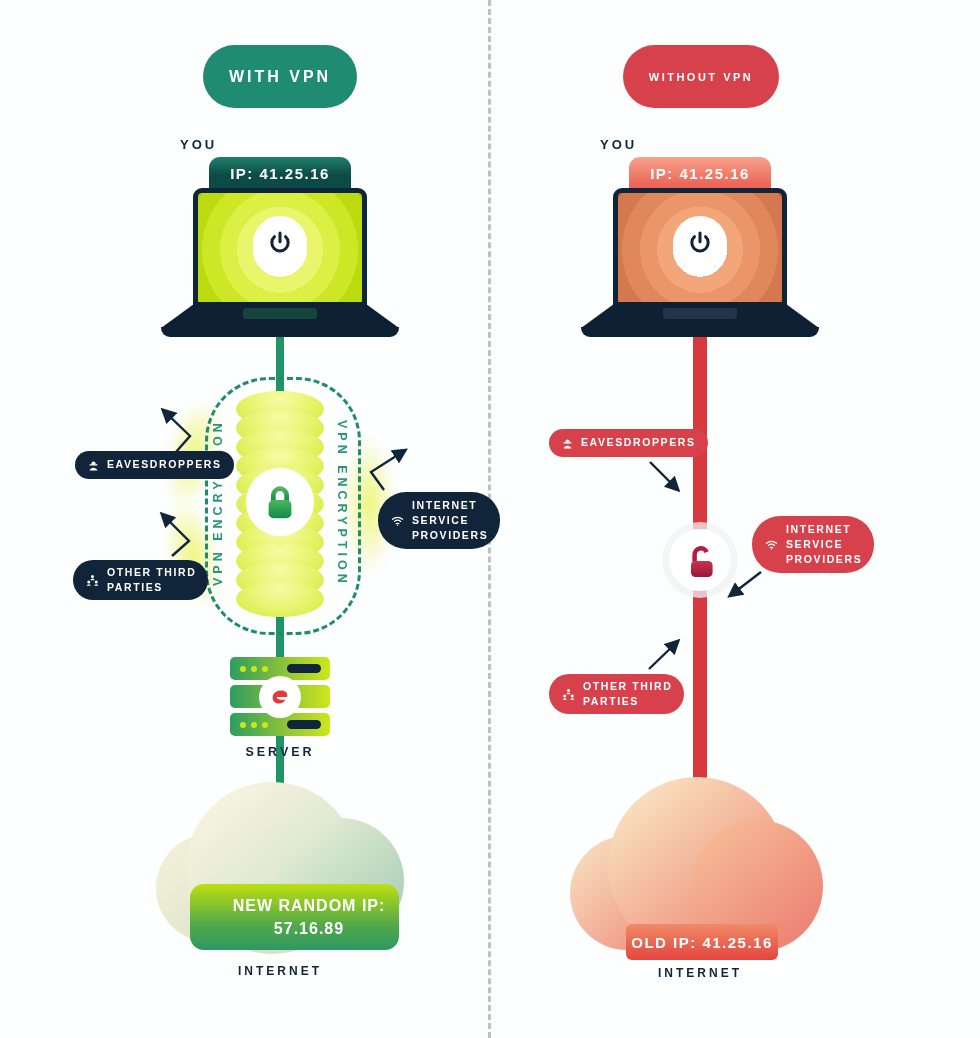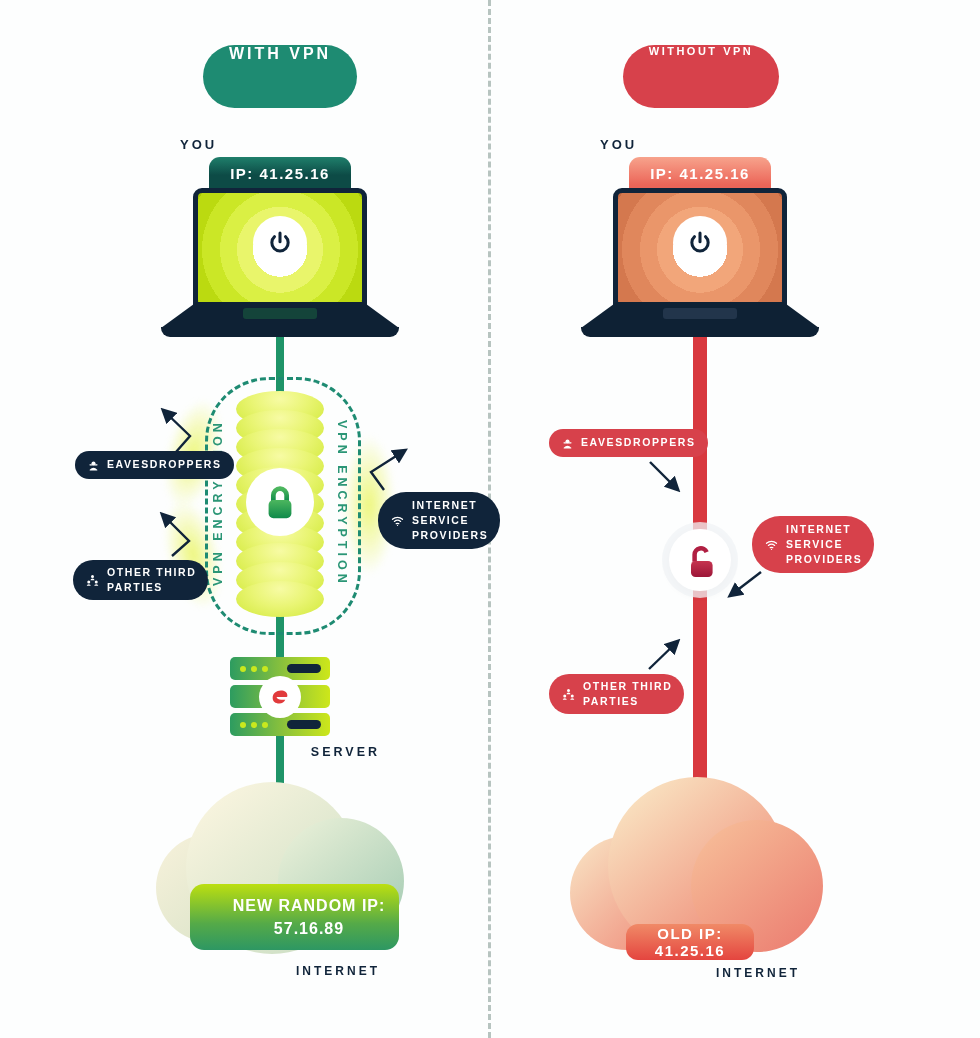--- a/index.html
+++ b/index.html
@@ -5,21 +5,21 @@
   html,body{margin:0;padding:0;background:#ffffff;}
   .stage{position:relative;width:980px;height:1038px;background:#fdfefe;overflow:hidden;
          font-family:"Liberation Sans","DejaVu Sans",sans-serif;color:#10243a;}
   .abs{position:absolute;}
   .preline{white-space:pre-line;}
 
   
   .divider{left:488px;top:0;height:1038px;width:0;border-left:3px dashed #b7c4c0;}
 
   
-  .pill{height:63px;border-radius:32px;display:flex;justify-content:center;
+  .pill{height:63px;border-radius:32px;display:flex;align-items:center;justify-content:center;
         color:#fff;font-weight:700;font-size:16px;letter-spacing:3px;}
   .pill.green{background:#1e8b72;}
   .pill.red{background:#d7414b;}
 
   .you{width:200px;font-size:13px;font-weight:700;letter-spacing:3px;color:#10243a;}
 
   .ip-badge{width:142px;height:33px;border-radius:11px 11px 0 0;display:flex;align-items:center;justify-content:center;
             color:#fff;font-weight:700;font-size:15px;letter-spacing:1.5px;}
   .ip-badge.green{background:linear-gradient(180deg,#1f7f6b 0%,#0d4b46 55%);}
   .ip-badge.red{background:linear-gradient(180deg,#f7a38c 0%,#ec6558 85%);}
@@ -63,29 +63,29 @@
   .badge .bicon{flex:0 0 auto;display:flex;align-items:center;}
 
   
   .srv-bar{width:100px;height:23px;border-radius:5px;position:absolute;left:0;
            background:linear-gradient(90deg,#2d9c60 0%,#8ec33a 55%,#cde71a 100%);}
   .srv-dot{position:absolute;width:6px;height:6px;border-radius:50%;background:#c8e81e;top:8.5px;}
   .srv-pill{position:absolute;width:34px;height:9px;border-radius:4.5px;background:#10243a;top:7px;right:9px;}
   .srv-logo-circle{position:absolute;width:42px;height:42px;border-radius:50%;background:#fff;
                    display:flex;align-items:center;justify-content:center;z-index:2;}
 
-  .small-label{width:200px;text-align:right;font-size:12.5px;font-weight:700;letter-spacing:3px;color:#10243a;}
+  .small-label{width:200px;text-align:center;font-size:12.5px;font-weight:700;letter-spacing:3px;color:#10243a;}
 
   
   .cloud-circle{border-radius:50%;z-index:2;}
   .cloud-box{z-index:4;display:flex;flex-direction:column;align-items:center;justify-content:center;
              color:#fff;font-weight:700;text-align:center;}
   .cloud-box.green{width:180px;height:66px;border-radius:14px;font-size:16px;letter-spacing:1px;line-height:1.45;
              background:linear-gradient(180deg,#bcdf10 0%,#55aa48 60%,#2d9763 100%);}
-  .cloud-box.red{width:128px;height:36px;border-radius:12px;font-size:15px;letter-spacing:1.5px;
+  .cloud-box.red{width:152px;height:36px;border-radius:6px;font-size:15px;letter-spacing:1.5px;
              background:linear-gradient(180deg,#f08a67 0%,#e4453f 100%);}
 
   svg{display:block;}
   .arrow-layer{left:0;top:0;z-index:6;pointer-events:none;}
 </style>
 </head>
 <body>
 
 <div class="stage">
 

